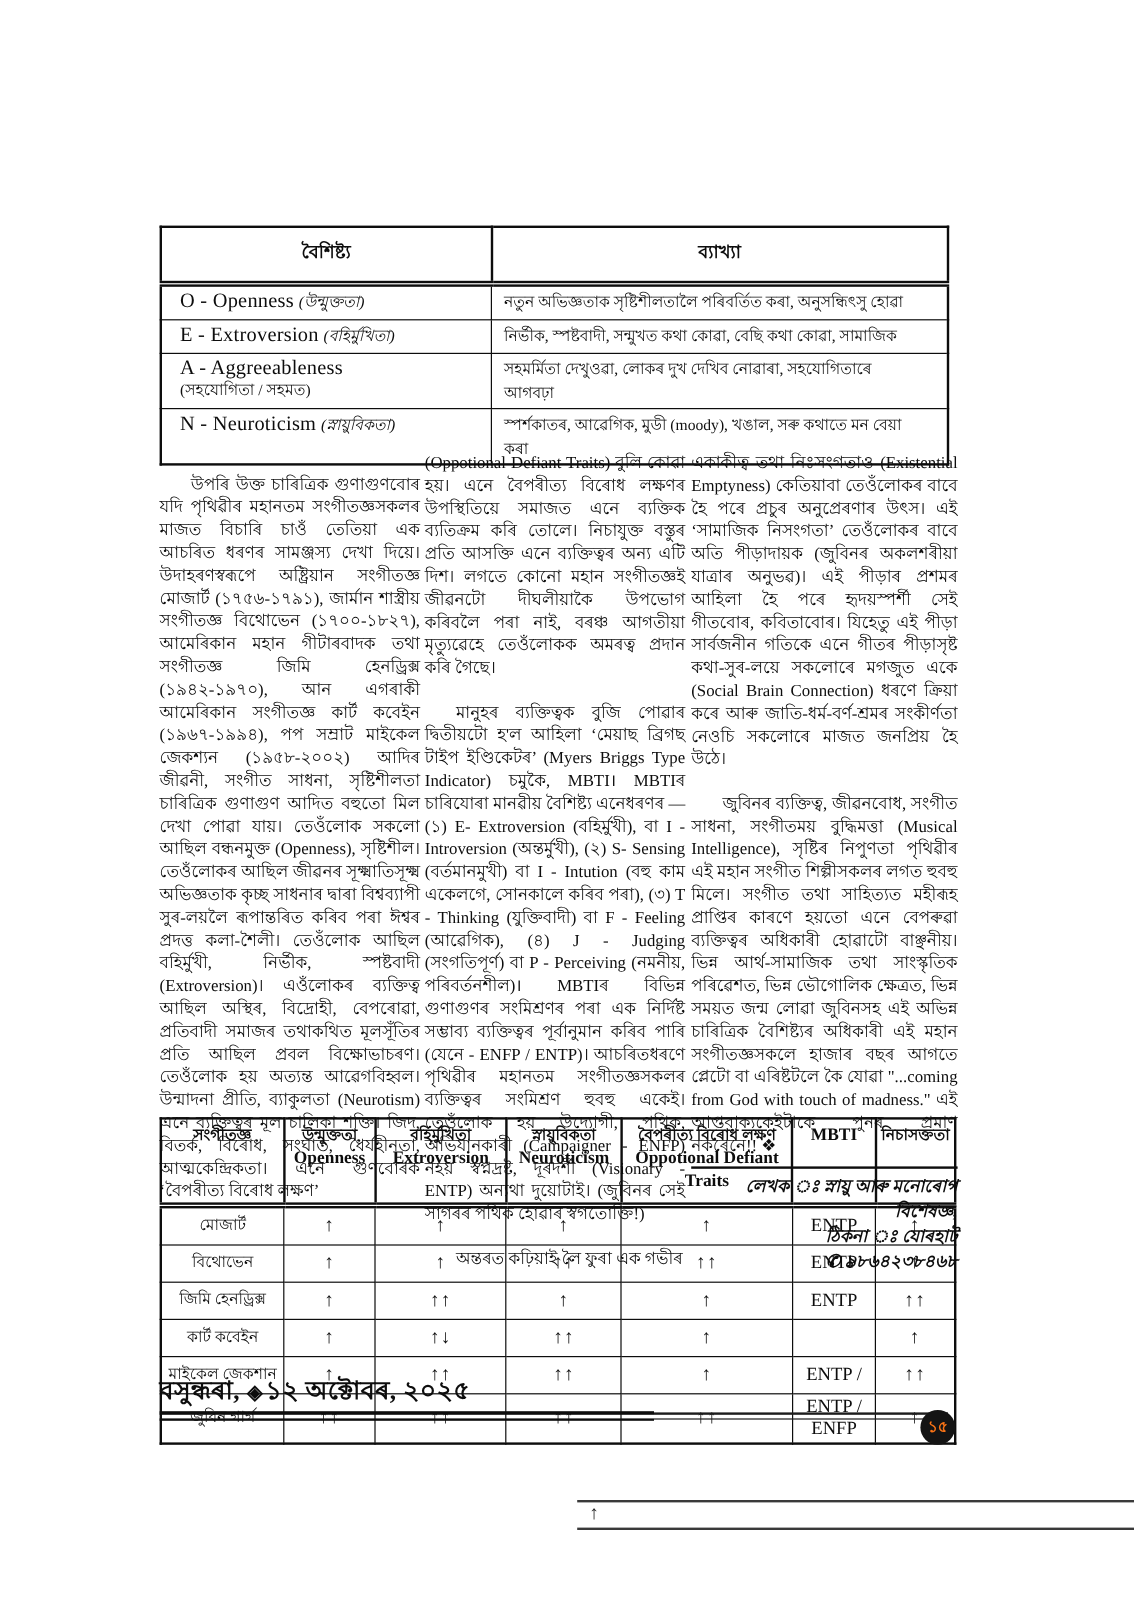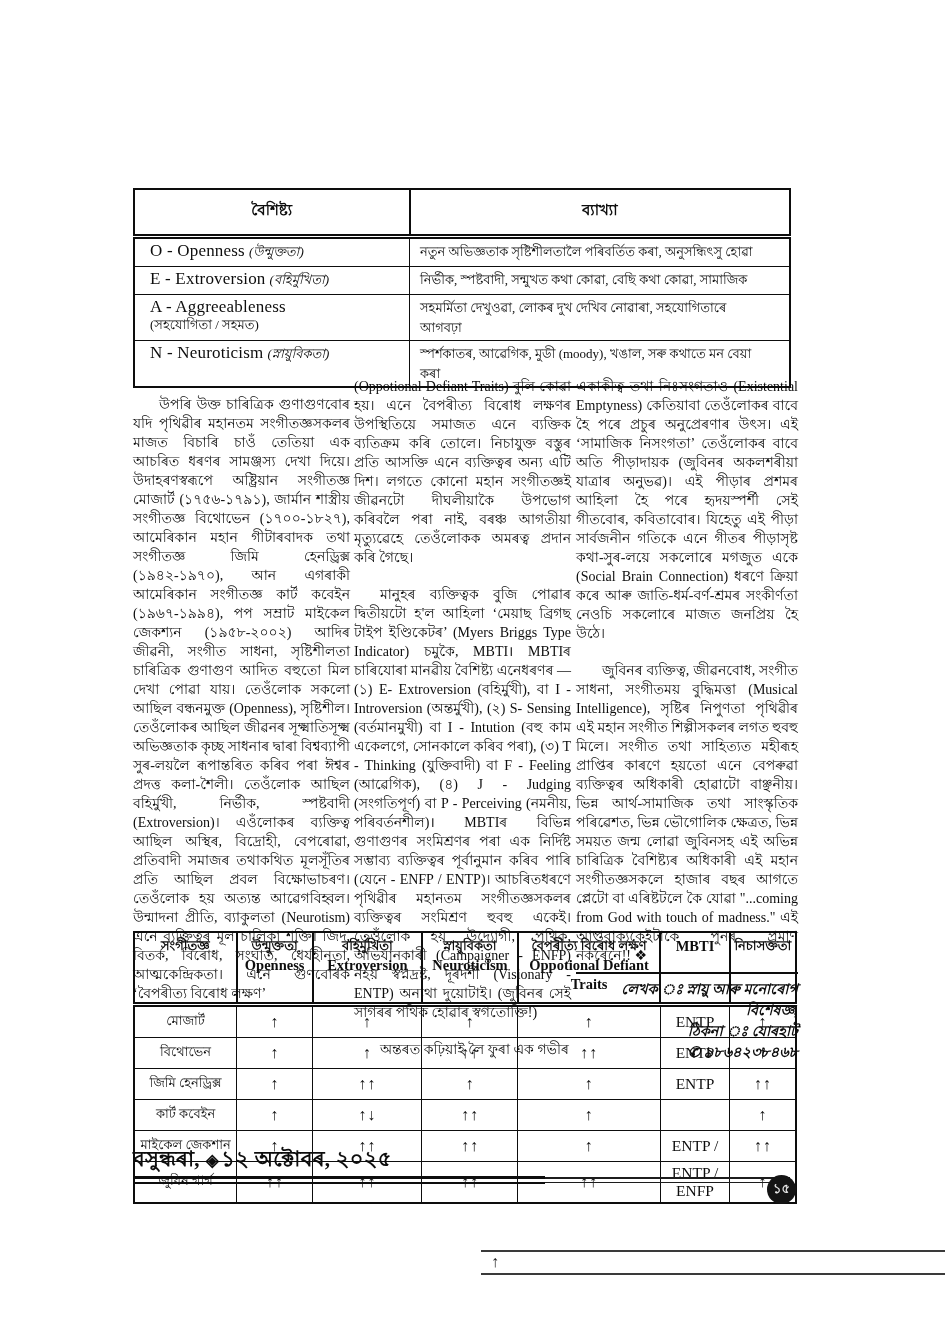--- a/index.html
+++ b/index.html
@@ -51,21 +51,21 @@
 
   
   .footer-rule-a { position:absolute; left:133px; top:1176px; width:412px; height:3px;
                    border-top:3px solid #0d0d0d; border-bottom:2px solid #0d0d0d; }
   .footer-rule-b { position:absolute; left:545px; top:1177px; width:245px; height:3px;
                    border-top:2px solid #1c1c1c; border-bottom:1px solid #1c1c1c; }
   .footer-text { position:absolute; left:133px; top:1143px; font-weight:bold; font-size:21px; letter-spacing:.3px; }
   .footer-text .ornament { font-size:17px; padding:0 2px 0 6px; }
   .page-circle {
     position:absolute; left:767px; top:1175px; width:29px; height:29px; border-radius:50%;
-    background:#141414; color:#e5e5e5; display:flex; align-items:center; justify-content:center;
+    background:#141414; color:#f97316; display:flex; align-items:center; justify-content:center;
     font-size:13px; font-weight:bold;
   }
 
   
   .bottom-strip { position:absolute; left:481px; top:1250px; width:464px; height:21px;
                   border-top:2px solid #3a3a3a; border-bottom:2px solid #3a3a3a; }
   .bottom-strip .strip-arrow { position:absolute; left:10px; top:1px; font-size:16px; color:#222; }
 </style>
 </head>
 <body>

